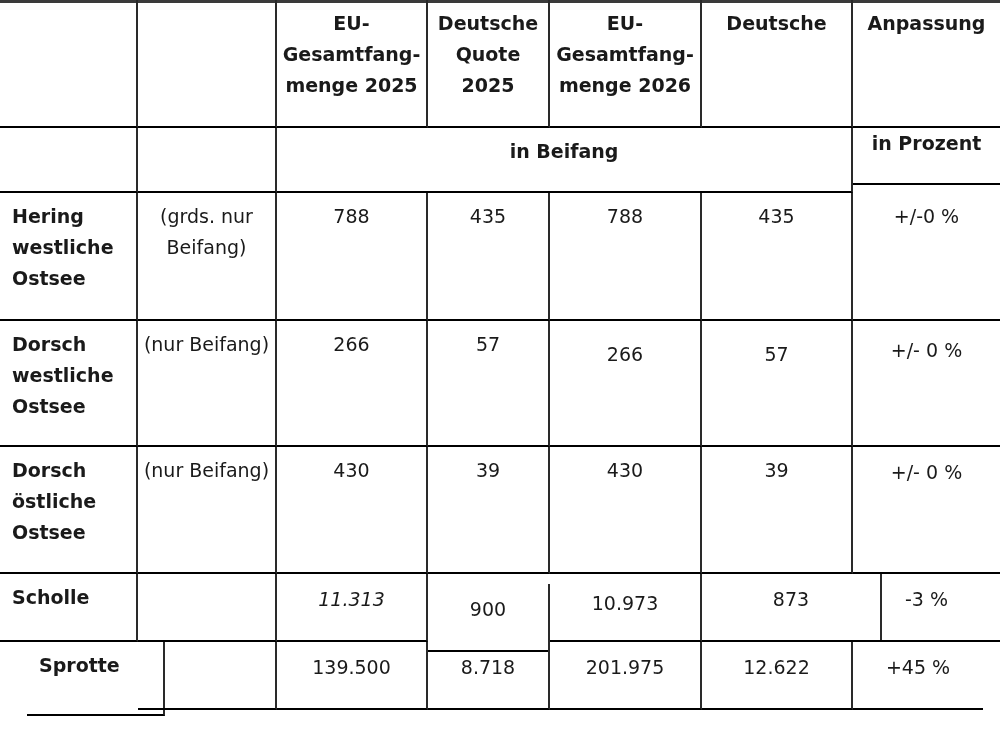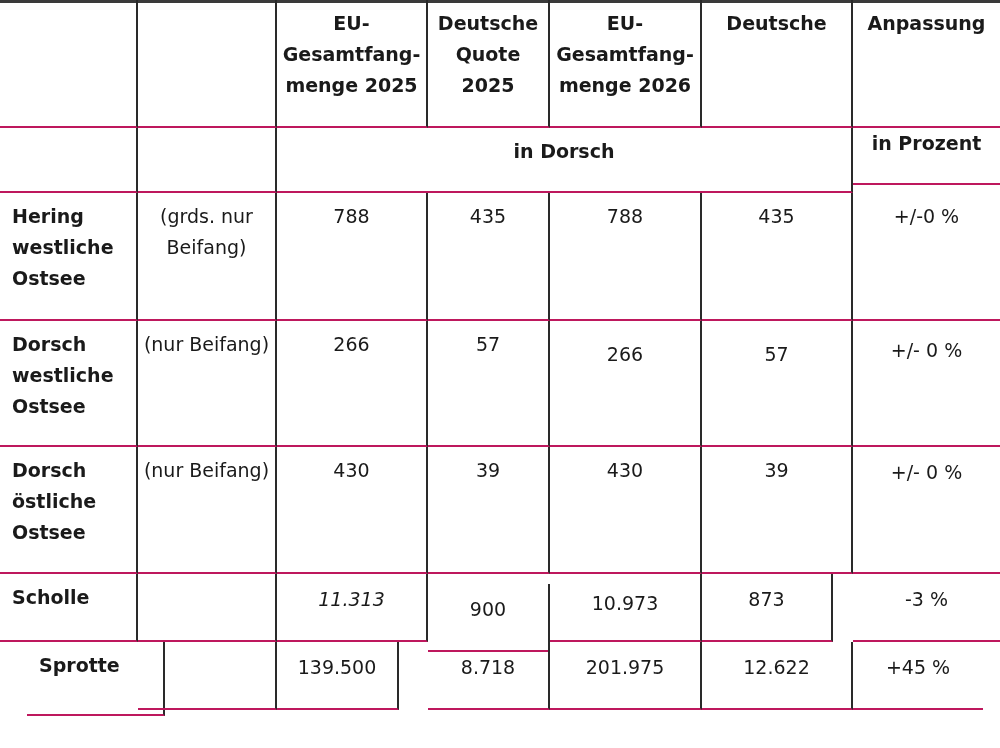--- a/index.html
+++ b/index.html
@@ -1,19 +1,19 @@
 <!DOCTYPE html>
 <html><head>
 <meta charset="utf-8">
 <style>
   html, body { margin:0; padding:0; background:#ffffff; }
   body { width:1000px; height:748px; overflow:hidden; position:relative;
          font-family:"DejaVu Sans", "Liberation Sans", sans-serif; color:#1a1a1a; }
   .tbl { position:absolute; left:0; top:0; width:1000px; height:710px; }
-  .cell { position:absolute; box-sizing:border-box; border-right:2px solid #2a2a2a; border-bottom:2px solid #be185d;
+  .cell { position:absolute; box-sizing:border-box; border-right:2px solid #2a2a2a; border-bottom:2px solid #000000;
           font-size:19px; line-height:31px; text-align:center; padding-top:8px; }
   .hdr { font-weight:bold; }
   .rowlabel { text-align:left; font-weight:bold; padding-left:12px; }
   .topline { position:absolute; left:0; top:0; width:1000px; height:3px; background:#3a3a3a; }
   .noright { border-right:none; }
 </style>
 </head>
 <body>
 
 <div class="tbl">
@@ -38,21 +38,21 @@
   </div>
   <div class="cell hdr" style="left:702px;top:0;width:151px;height:128px;">
     <div>Deutsche</div>
   </div>
   <div class="cell hdr noright" style="left:853px;top:0;width:147px;height:128px;">
     <div>Anpassung</div>
   </div>
 
   <div class="cell" style="left:0;top:128px;width:138px;height:65px;"></div>
   <div class="cell" style="left:138px;top:128px;width:139px;height:65px;"></div>
-  <div class="cell hdr" style="left:277px;top:128px;width:576px;height:65px;">in Dorsch</div>
+  <div class="cell hdr" style="left:277px;top:128px;width:576px;height:65px;">in Beifang</div>
   <div class="cell hdr noright" style="left:853px;top:120px;width:147px;height:65px;">in Prozent</div>
 
   <div class="cell rowlabel" style="left:0;top:193px;width:138px;height:128px;">
     <div>Hering</div>
     <div>westliche</div>
     <div>Ostsee</div>
   </div>
   <div class="cell" style="left:138px;top:193px;width:139px;height:128px;">
     <div>(grds. nur</div>
     <div>Beifang)</div>
@@ -91,25 +91,25 @@
   <div class="cell" style="left:702px;top:447px;width:151px;height:127px;">39</div>
   <div class="cell noright" style="left:853px;top:447px;width:147px;height:127px;padding-top:10px;">+/- 0 %</div>
 
   <div class="cell rowlabel" style="left:0;top:574px;width:138px;height:68px;">
     <div>Scholle</div>
   </div>
   <div class="cell" style="left:138px;top:574px;width:139px;height:68px;"></div>
   <div class="cell" style="left:277px;top:574px;width:151px;height:68px;padding-top:10px;font-style:italic;">11.313</div>
   <div class="cell" style="left:428px;top:584px;width:122px;height:68px;padding-top:10px;">900</div>
   <div class="cell" style="left:550px;top:574px;width:152px;height:68px;padding-top:14px;">10.973</div>
-  <div class="cell" style="left:702px;top:574px;width:131px;height:68px;padding-top:10px;">873</div>
+  <div class="cell" style="left:702px;top:574px;width:180px;height:68px;padding-top:10px;">873</div>
   <div class="cell noright" style="left:853px;top:574px;width:147px;height:68px;padding-top:10px;">-3 %</div>
 
   <div class="cell rowlabel" style="left:7px;top:642px;width:138px;height:74px;margin-left:20px;">
     <div>Sprotte</div>
   </div>
   <div class="cell" style="left:138px;top:642px;width:139px;height:68px;"></div>
-  <div class="cell" style="left:277px;top:642px;width:122px;height:68px;padding-top:10px;">139.500</div>
+  <div class="cell" style="left:277px;top:642px;width:151px;height:68px;padding-top:10px;">139.500</div>
   <div class="cell" style="left:428px;top:642px;width:122px;height:68px;padding-top:10px;">8.718</div>
   <div class="cell" style="left:550px;top:642px;width:152px;height:68px;padding-top:10px;">201.975</div>
   <div class="cell" style="left:702px;top:642px;width:151px;height:68px;padding-top:10px;">12.622</div>
   <div class="cell noright" style="left:853px;top:642px;width:130px;height:68px;padding-top:10px;">+45 %</div>
 </div>
 
 </body></html>

